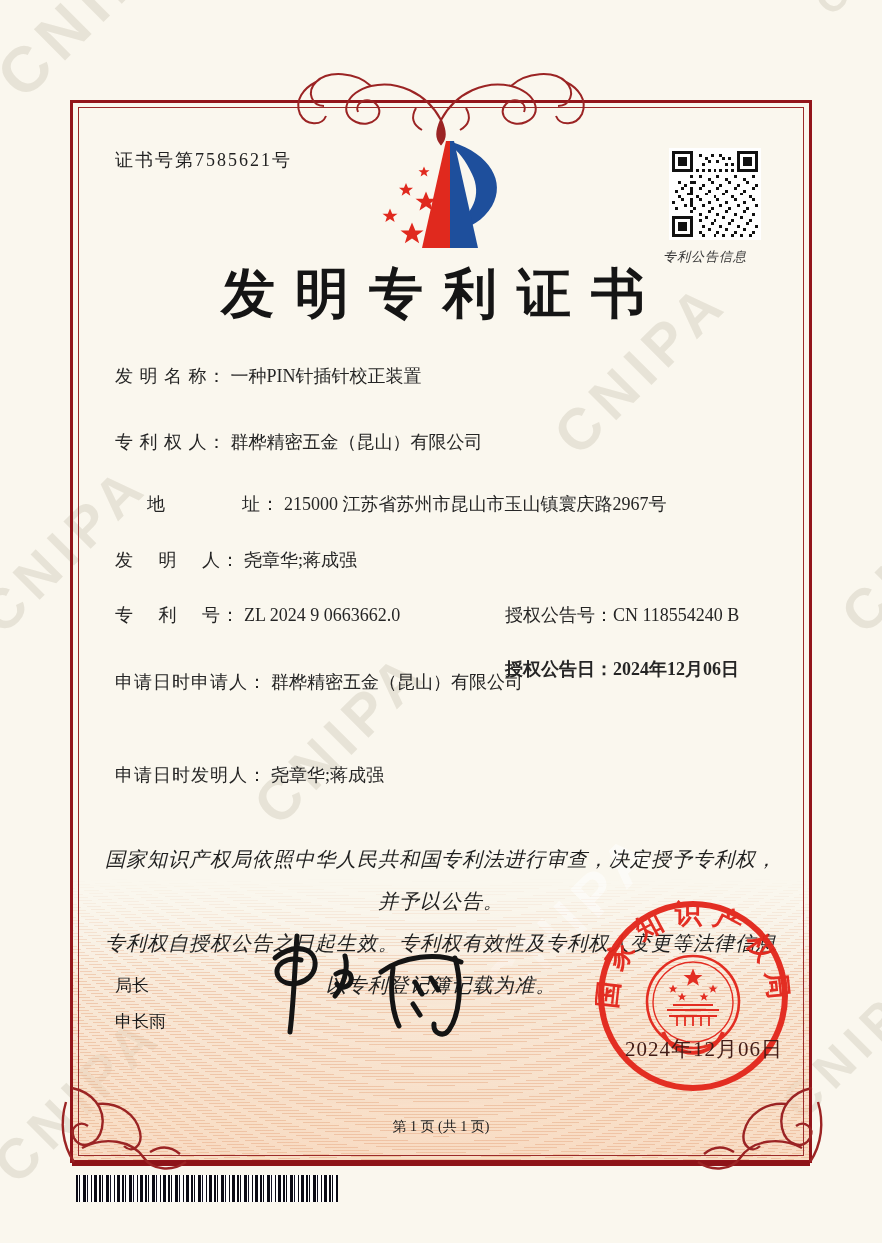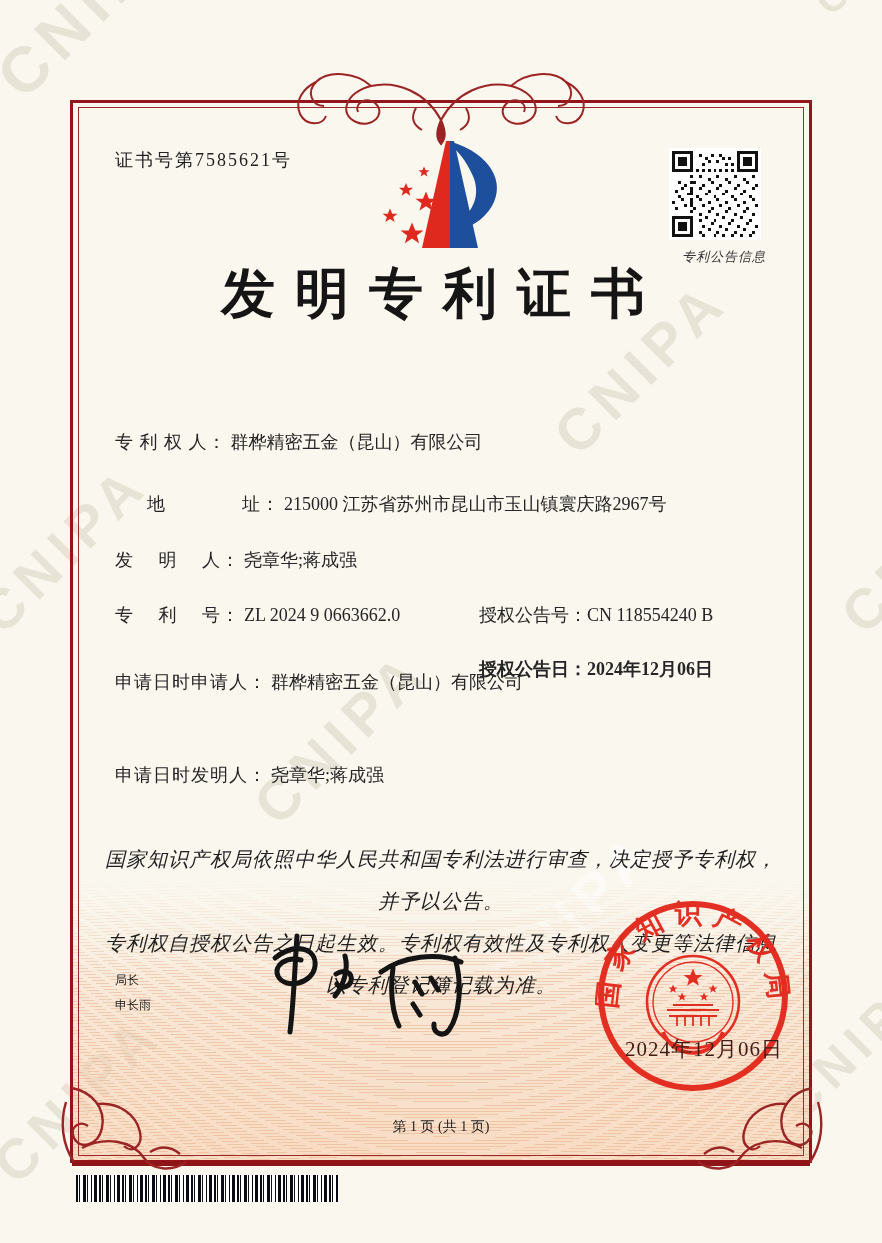--- a/index.html
+++ b/index.html
@@ -26,40 +26,40 @@
     mask-image:linear-gradient(to bottom,transparent 0,#000 35%);
   }
   
   .frame-outer{position:absolute;left:70px;right:70px;top:100px;bottom:80px;border:3px solid #93151b;}
   .frame-inner{position:absolute;left:78px;right:78px;top:107px;bottom:87px;border:1px solid #9b2a2a;}
   .frame-bottom-band{position:absolute;left:72px;right:72px;bottom:77px;height:5px;background:#8e1418;}
   .ornament{position:absolute;pointer-events:none;}
   
   .cert-no{position:absolute;left:115px;top:148px;font-size:18px;letter-spacing:2px;color:#222;}
   .logo{position:absolute;left:360px;top:138px;}
-  .qr-wrap{position:absolute;left:663px;top:148px;width:103px;text-align:right;}
+  .qr-wrap{position:absolute;left:663px;top:148px;width:103px;text-align:left;}
   .qr{width:86px;height:86px;background:#fff;padding:3px;display:block;margin:0 auto;}
   .qr-caption{margin-top:8px;font-size:13px;font-style:italic;color:#333;letter-spacing:1px;}
   .doc-title{
     position:absolute;left:0;right:16px;top:258px;text-align:center;
     font-size:54px;font-weight:bold;letter-spacing:20px;color:#151515;text-indent:20px;
   }
   
   .row{position:absolute;left:115px;font-size:18px;white-space:nowrap;color:#252525;}
   .row .lbl{letter-spacing:1px;}
   .row .val{margin-left:4px;}
-  .col2{position:absolute;left:479px;font-size:18px;white-space:nowrap;color:#252525;}
+  .col2{position:absolute;left:505px;font-size:18px;white-space:nowrap;color:#252525;}
   
   .statement{
     position:absolute;left:95px;right:95px;top:838px;text-align:center;
     font-size:20px;font-style:italic;line-height:2.1;color:#1f1f1f;letter-spacing:1px;
   }
   
   .director{position:absolute;left:115px;top:968px;font-family:"Liberation Sans","DejaVu Sans",sans-serif;
-    font-size:12px;line-height:2.1;color:#1c1c1c;}
+    font-size:17px;line-height:2.1;color:#1c1c1c;}
   .signature{position:absolute;left:235px;top:928px;}
   
   .seal{position:absolute;left:595px;top:898px;opacity:.96;}
   
   .page-no{position:absolute;left:0;right:0;top:1118px;text-align:center;font-size:14px;color:#222;}
   .barcode{
     position:absolute;left:76px;top:1175px;width:262px;height:27px;
     background:repeating-linear-gradient(90deg,
       #0a0a14 0 2px,#fefefe 2px 3px,#0a0a14 3px 4px,#fefefe 4px 7px,
       #0a0a14 7px 10px,#fefefe 10px 11px,#141426 11px 12px,#fefefe 12px 15px,
@@ -165,20 +165,23 @@
                  M10 25h1v1h-1z M13 24h1v1h-1z M16 25h1v1h-1z M19 24h1v1h-1z M22 25h1v1h-1z M25 24h1v1h-1z M28 25h1v1h-1z
                  M9 27h1v1H9z M12 26h1v1h-1z M15 27h1v1h-1z M18 26h1v1h-1z M21 27h1v1h-1z M24 26h1v1h-1z M27 27h1v1h-1z
                  M10 28h1v1h-1z M14 28h1v1h-1z M17 28h1v1h-1z M20 28h1v1h-1z M23 28h1v1h-1z M26 28h1v1h-1z"></path>
       </g>
     </svg>
     <div class="qr-caption">专利公告信息</div>
   </div>
 
   <div class="doc-title">发明专利证书</div>
 
+  <div class="row" style="top:364px;">
+    <span class="lbl">发 明 名 称：</span><span class="val">一种PIN针插针校正装置</span>
+  </div>
   <div class="row" style="top:430px;">
     <span class="lbl">专 利 权 人：</span><span class="val">群桦精密五金（昆山）有限公司</span>
   </div>
   <div class="row" style="top:492px;margin-left:32px;">
     <span class="lbl">地　　　　址：</span><span class="val">215000 江苏省苏州市昆山市玉山镇寰庆路2967号</span>
   </div>
   <div class="row" style="top:548px;">
     <span class="lbl">发　 明　 人：</span><span class="val">尧章华;蒋成强</span>
   </div>
   <div class="row" style="top:603px;">

